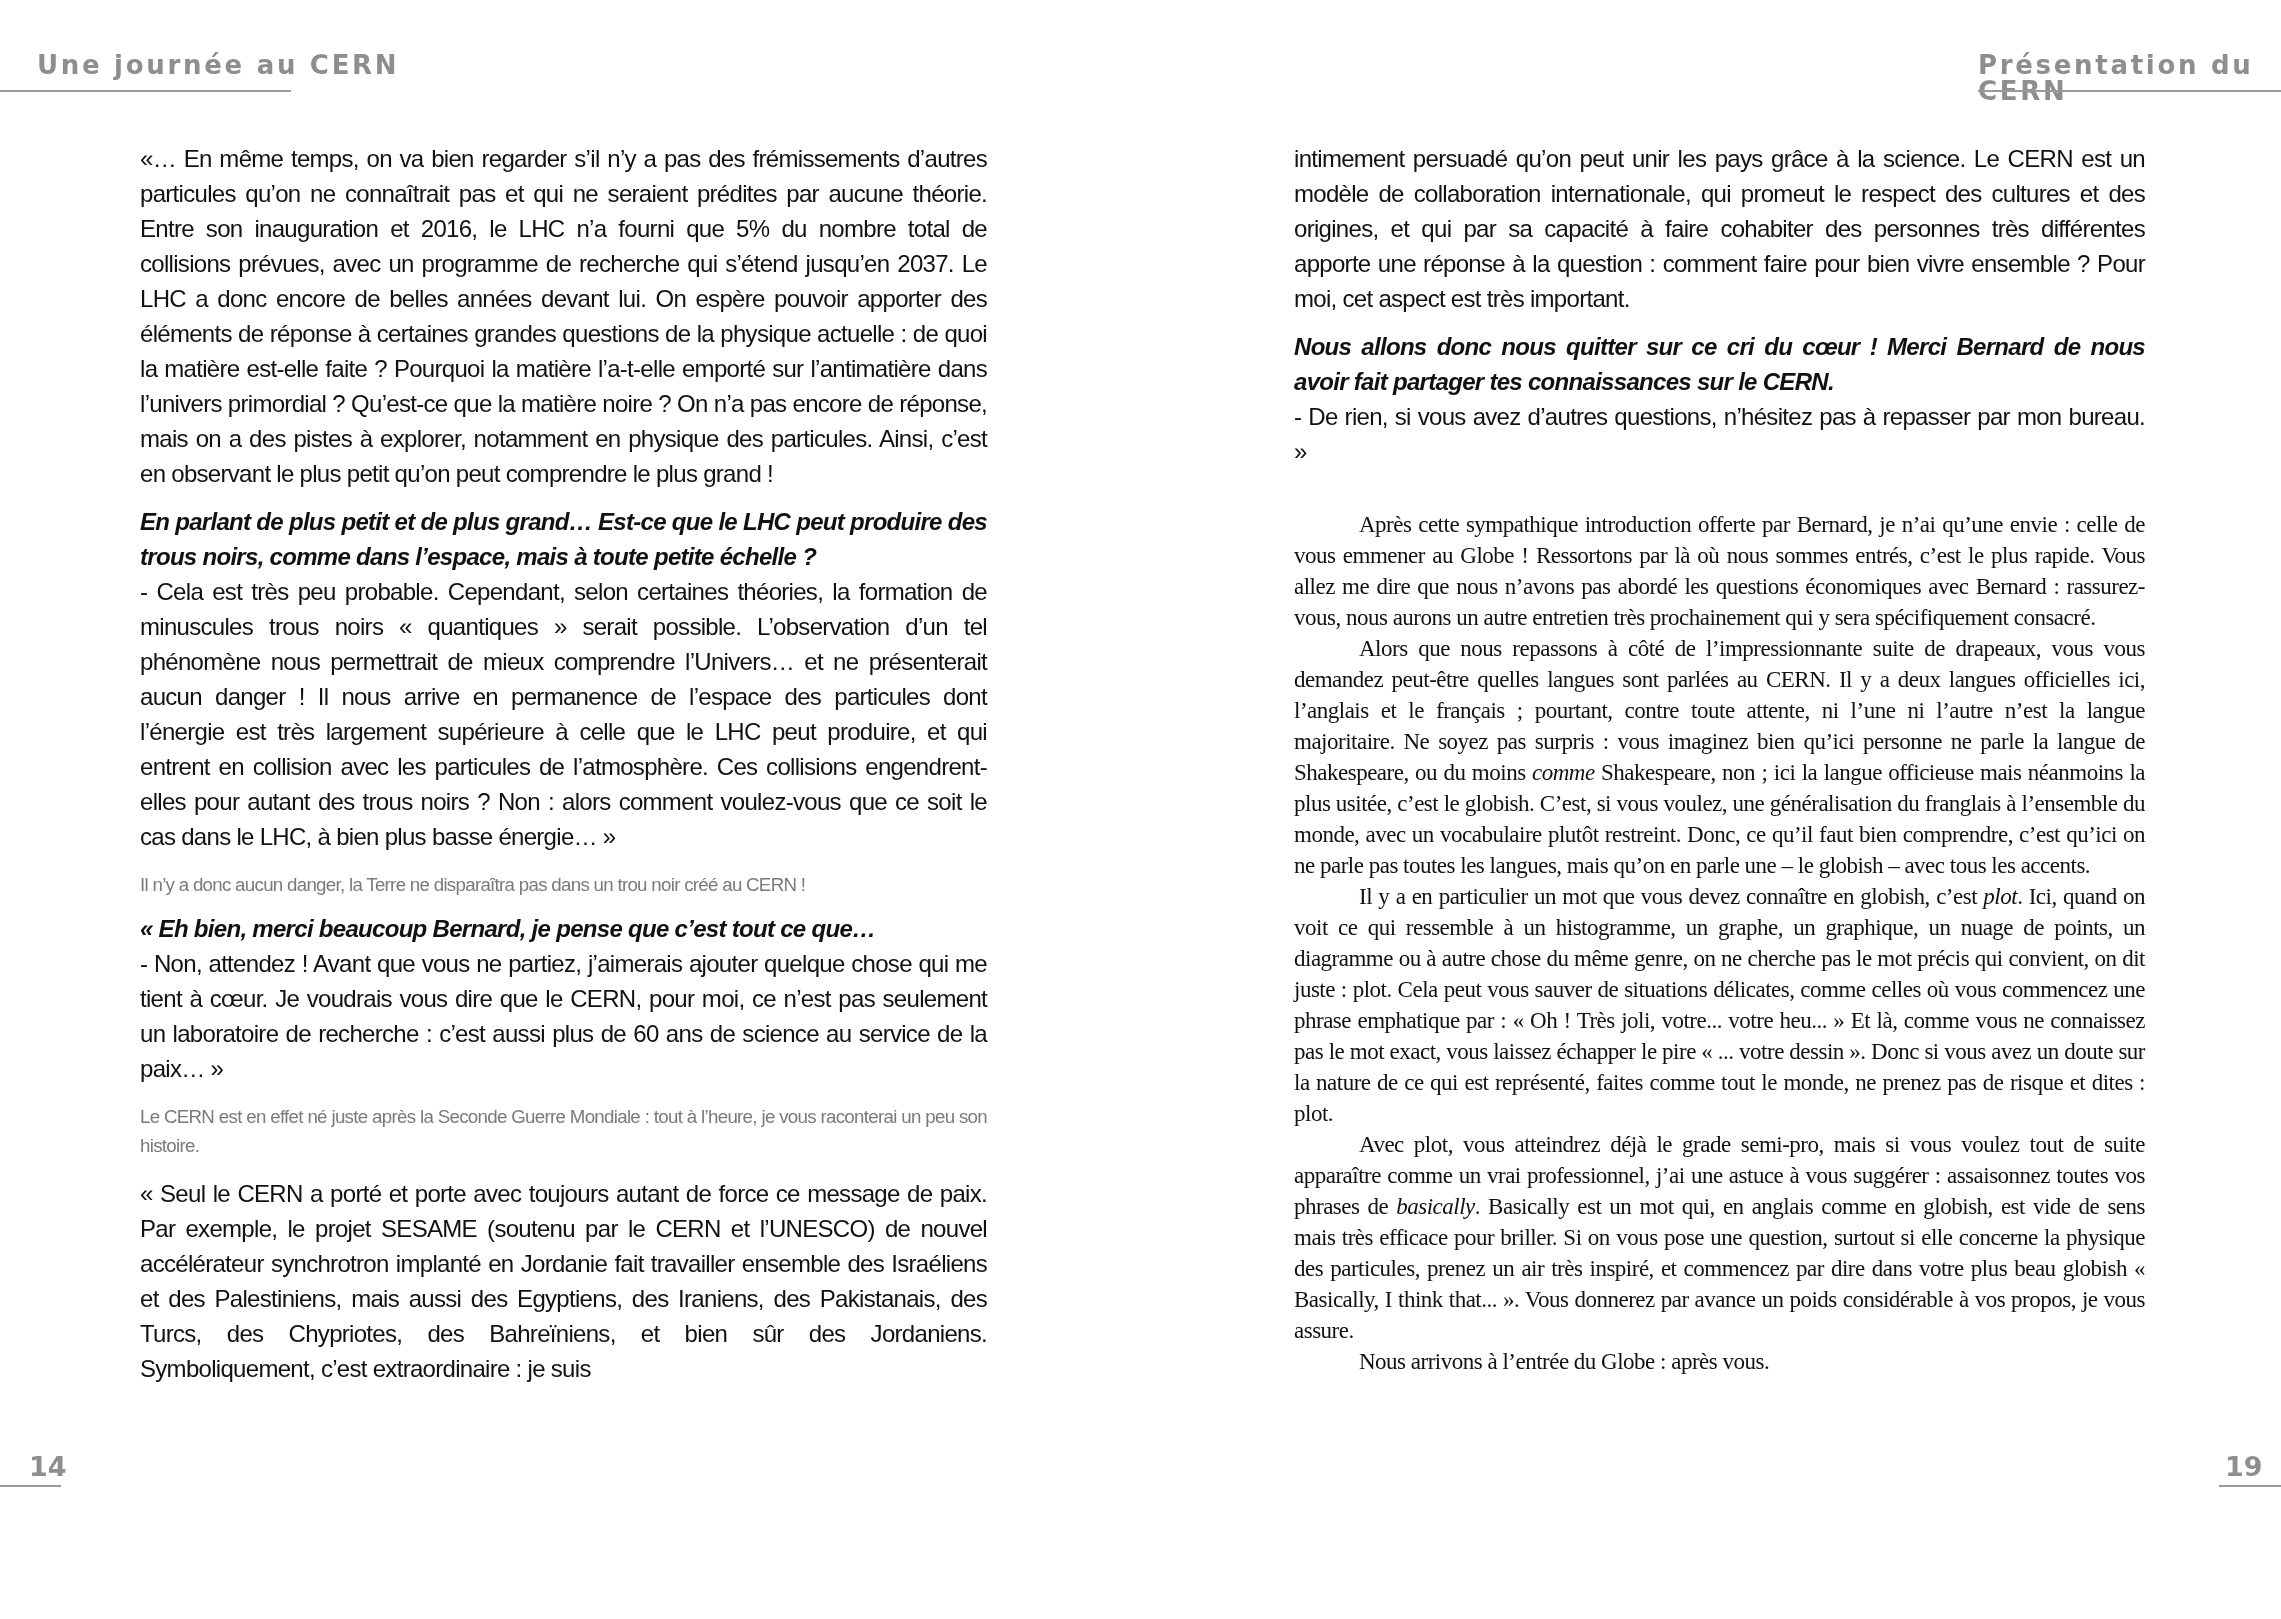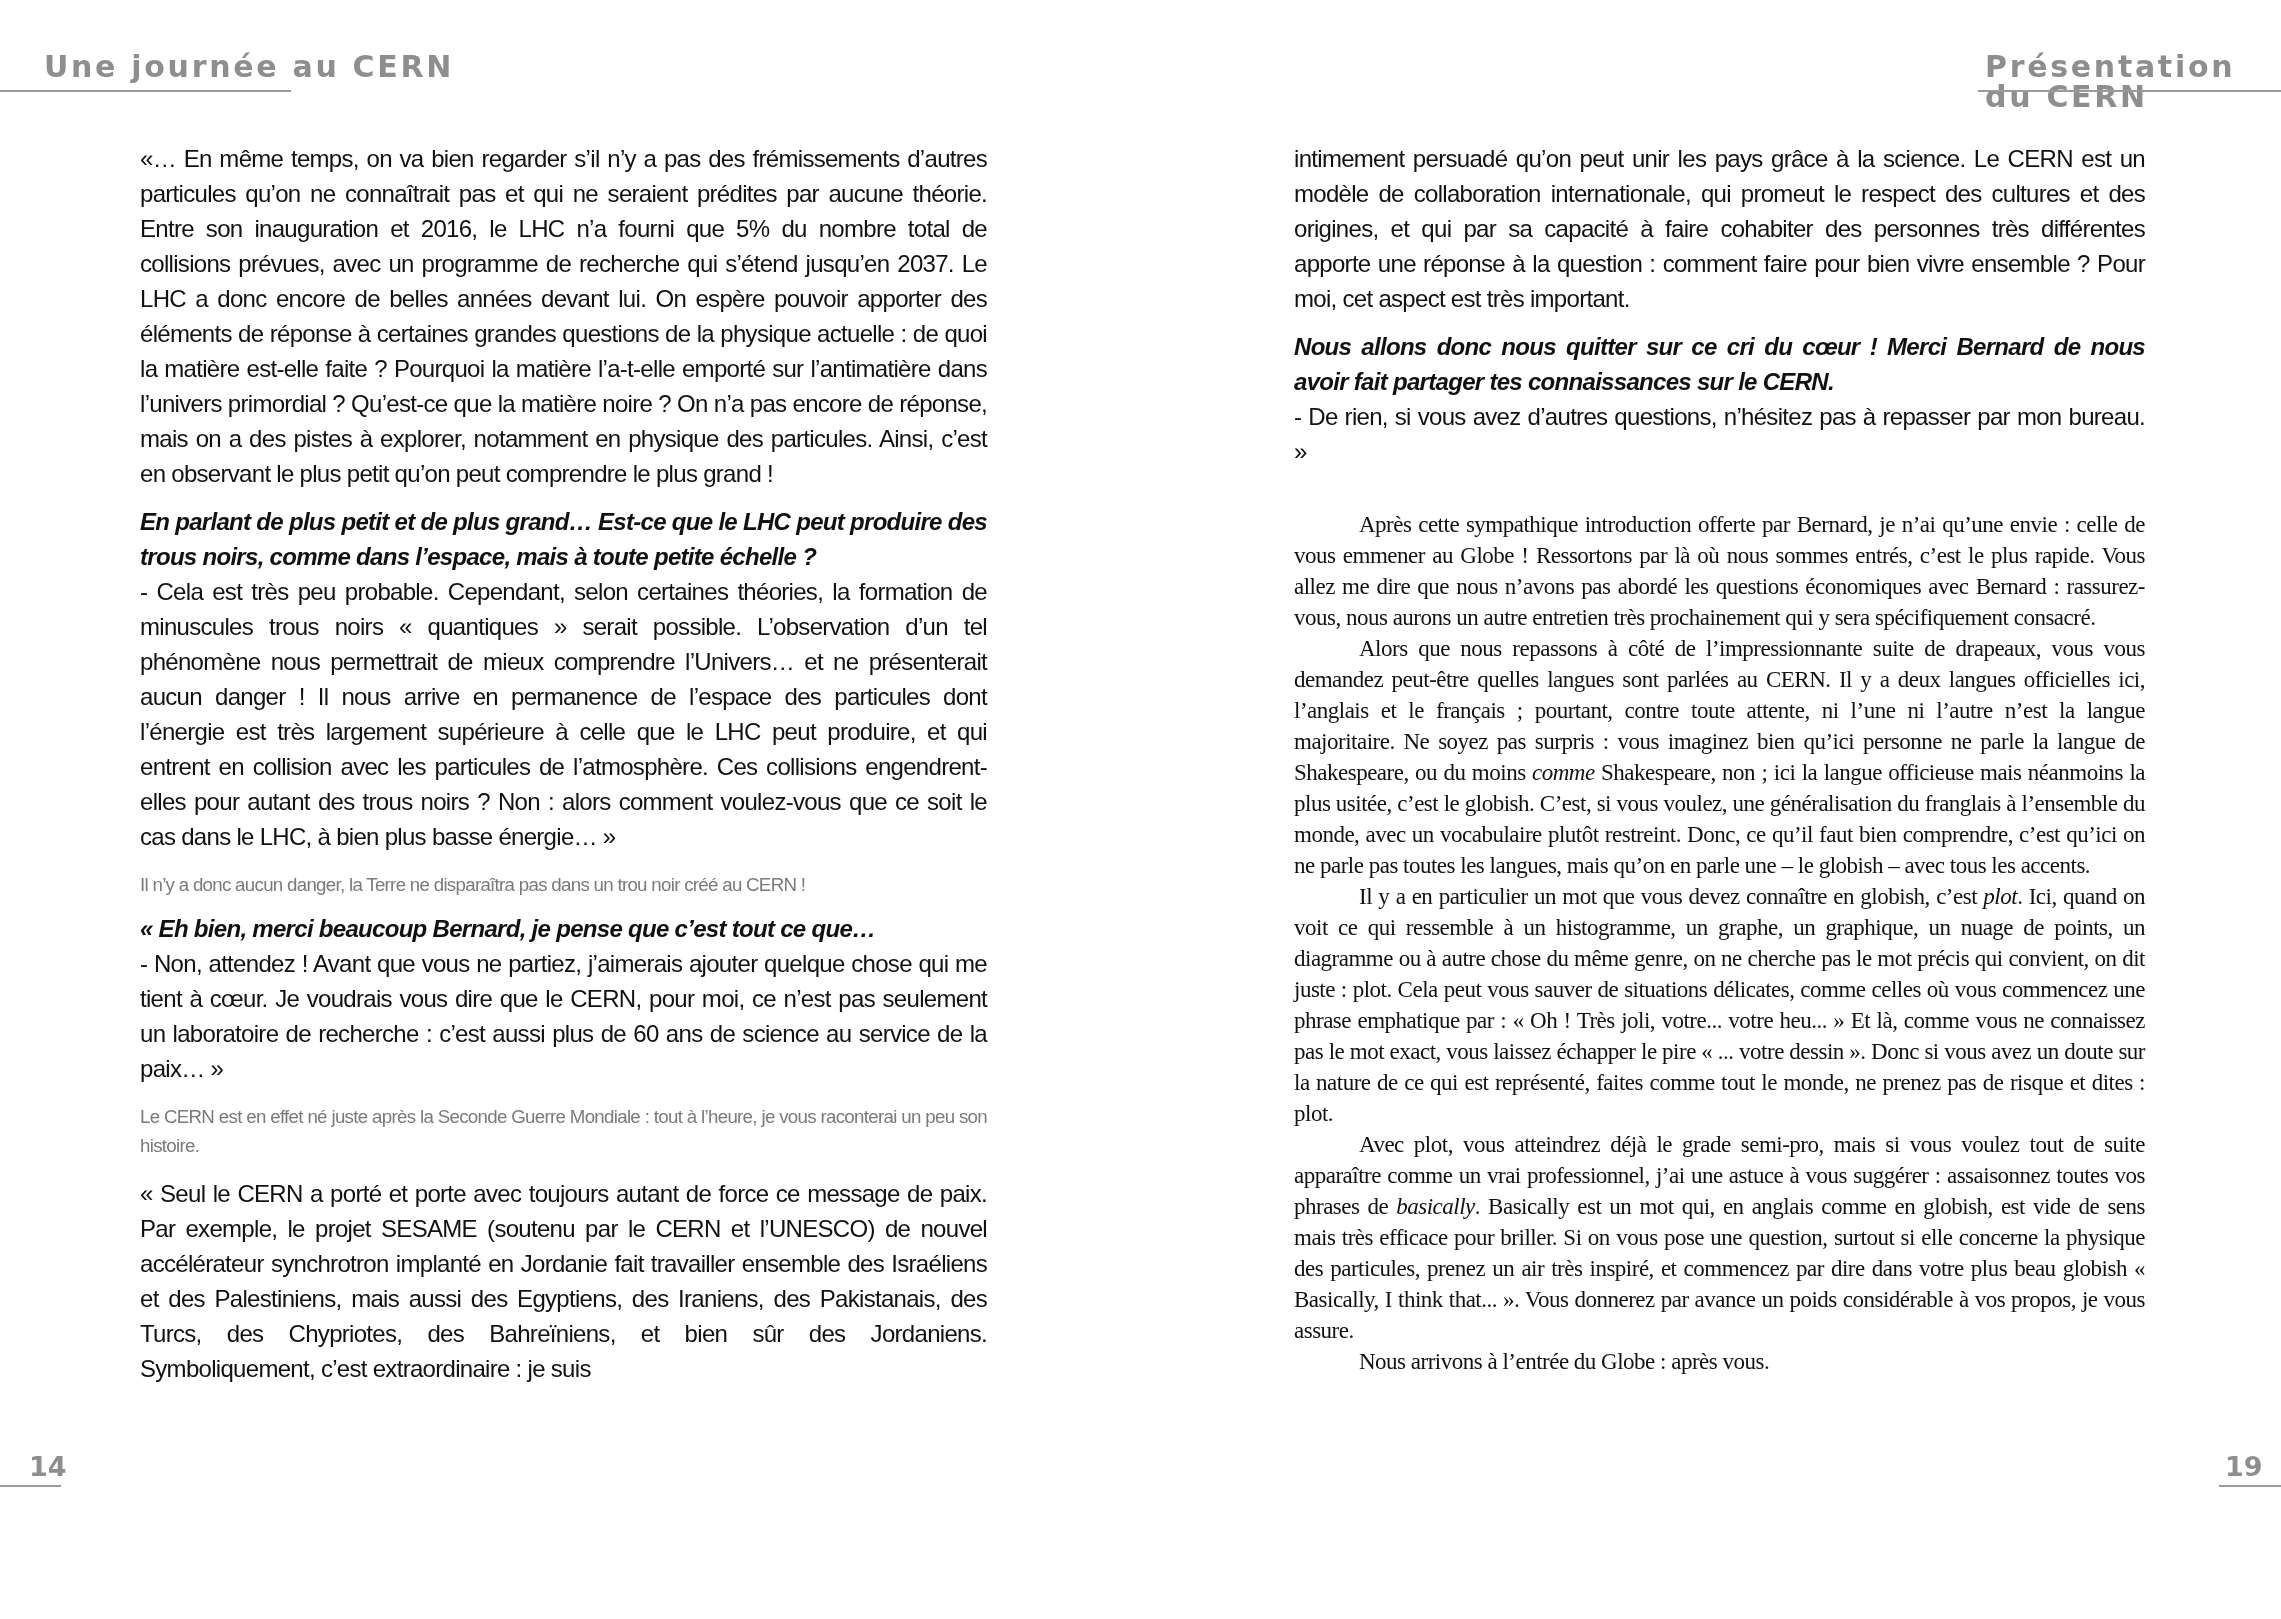--- a/index.html
+++ b/index.html
@@ -1,22 +1,22 @@
 <!DOCTYPE html>
 <html style="font-size:14.3px"><head>
 <meta charset="utf-8">
 <style>
   html, body { margin: 0; padding: 0; background: #ffffff; }
   body { width: 2281px; height: 1619px; position: relative; overflow: hidden; }
 
   .running-head {
     position: absolute; top: 52px;
     font-family: "DejaVu Sans", sans-serif;
-    font-weight: bold; font-size: 30px; letter-spacing: 2.7px;
-    color: #8e8e8e; line-height: 1; margin-left: 7px;
+    font-weight: bold; font-size: 26px; letter-spacing: 2.7px;
+    color: #8e8e8e; line-height: 1;
   }
   .running-head.left { left: 37px; }
   .running-head.right { left: 1978px; }
   .rule { position: absolute; height: 1.8px; background: #9a9a9a; }
   .rule.head-left { left: 0; top: 90px; width: 291px; }
   .rule.head-right { left: 1978px; top: 90px; width: 303px; }
 
   .folio {
     position: absolute; top: 1453px;
     font-family: "DejaVu Sans", sans-serif; font-weight: bold;

